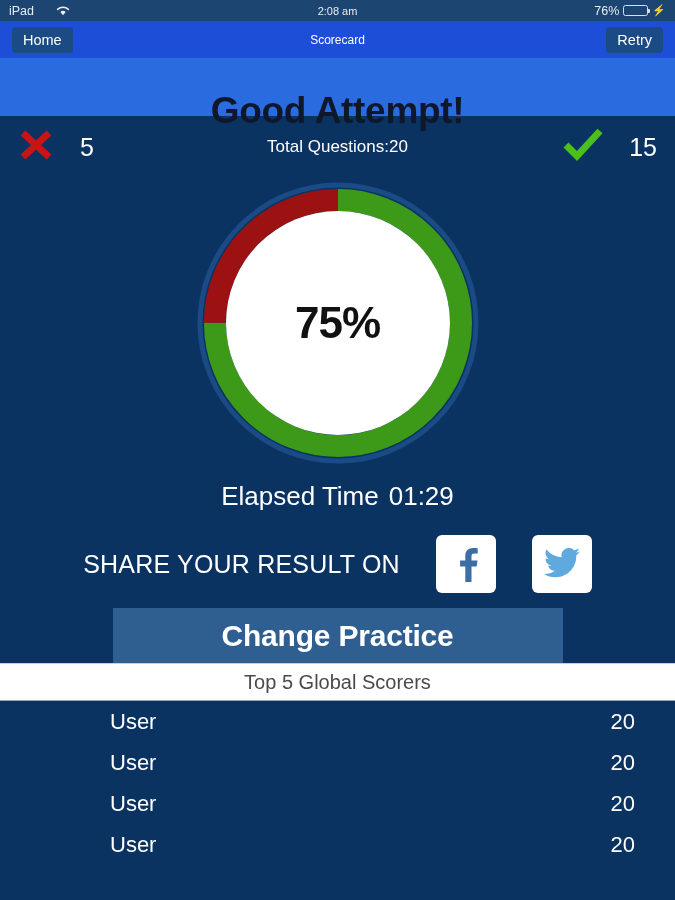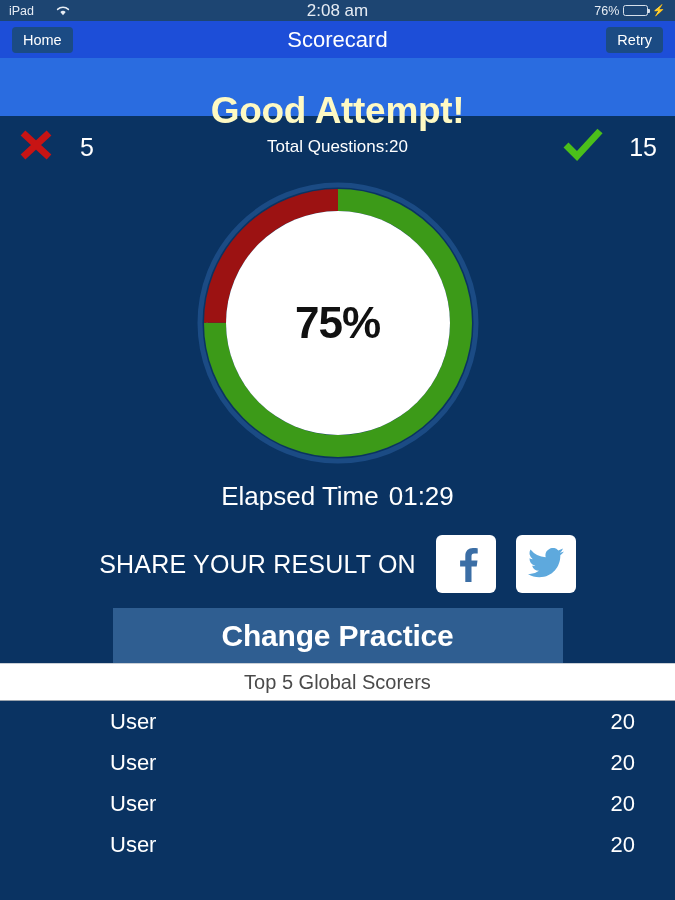--- a/index.html
+++ b/index.html
@@ -28,21 +28,21 @@
     align-items: center;
     padding: 0 9px;
     color: #e6ecf4;
     font-size: 12.5px;
   }
   .sb-left { display: flex; align-items: center; gap: 22px; }
   .sb-center {
     position: absolute;
     left: 0; right: 0;
     text-align: center;
-    font-size: 17px;
+    font-size: 11px;
     color: #e6ecf4;
     pointer-events: none;
   }
   .sb-right {
     margin-left: auto;
     display: flex;
     align-items: center;
     gap: 4px;
     z-index: 2;
   }
@@ -76,21 +76,21 @@
     background: #1d4ed8;
     display: flex;
     align-items: center;
     padding: 0 12px;
   }
   .nav-title {
     position: absolute;
     left: 0; right: 0;
     text-align: center;
     color: #ffffff;
-    font-size: 22px;
+    font-size: 12px;
     pointer-events: none;
   }
   .nav-btn {
     position: relative;
     z-index: 2;
     background: #1b4b84;
     border: none;
     border-radius: 4px;
     color: #ffffff;
     font-size: 14.5px;
@@ -102,21 +102,21 @@
 
   
   .banner {
     height: 58px;
     background: #2a6ce0;
     display: flex;
     align-items: center;
     justify-content: center;
   }
   .banner-text {
-    color: #fef9c3;
+    color: #0f172a;
     font-size: 37px;
     font-weight: bold;
     letter-spacing: -0.3px;
     font-family: "Liberation Sans", sans-serif;
     margin-top: 47px;
   }
 
   
   .stats {
     height: 62px;
@@ -178,21 +178,21 @@
     color: #ffffff;
     font-size: 26px;
   }
 
   
   .share-row {
     height: 80px;
     display: flex;
     align-items: center;
     justify-content: center;
-    gap: 20px;
+    gap: 36px;
     padding: 0 60px;
   }
   .share-label {
     color: #ffffff;
     font-size: 25px;
     letter-spacing: 0.2px;
     white-space: nowrap;
   }
   .social-btn {
     width: 60px; height: 58px;

